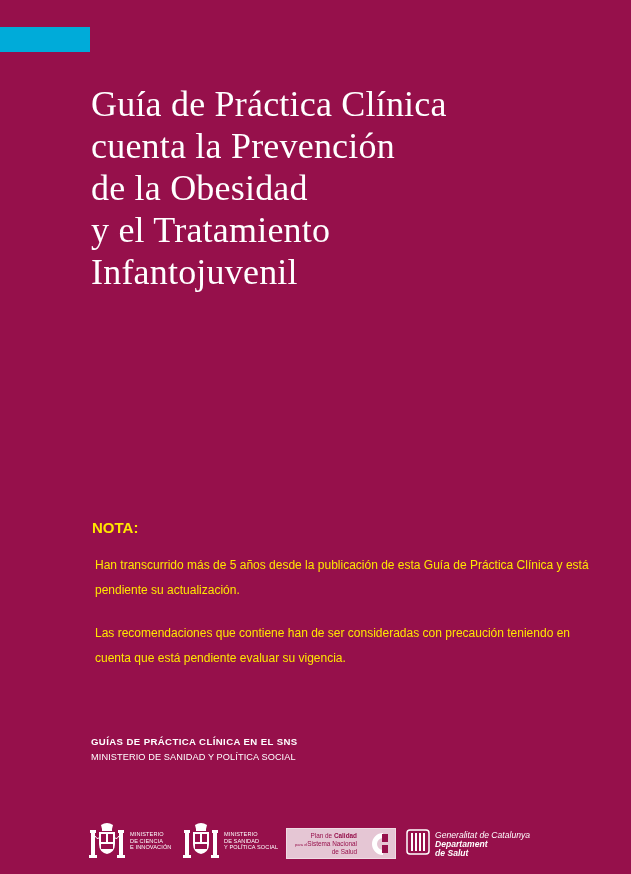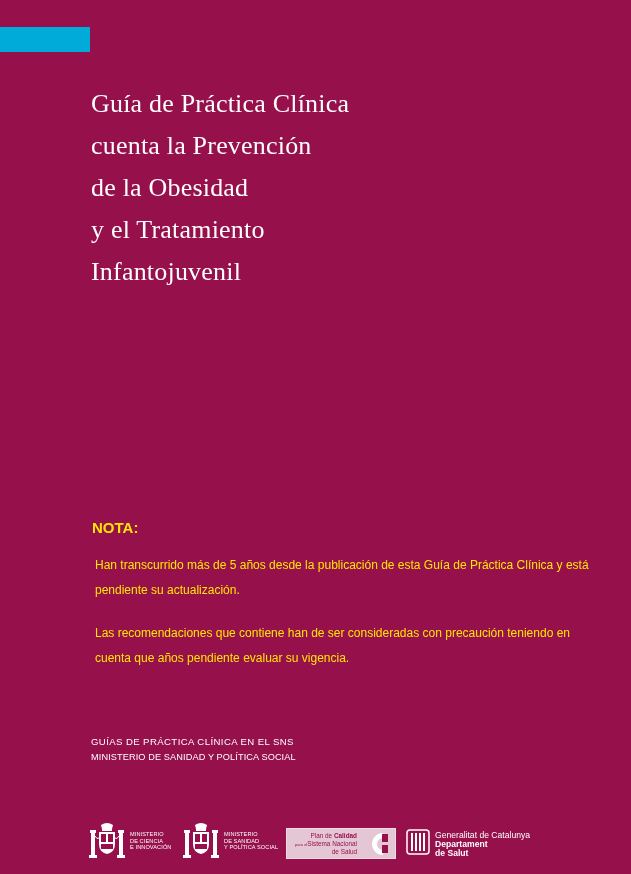--- a/index.html
+++ b/index.html
@@ -14,42 +14,42 @@
       position: absolute; left: 0; top: 27px;
       width: 90px; height: 25px;
       background: #00abd9;
     }
     .title {
       position: absolute; left: 91px; top: 83px;
       margin: 0;
       font-family: "Liberation Serif", serif;
       font-weight: normal;
       color: #ffffff;
-      font-size: 26px;
+      font-size: 36px;
       line-height: 42px;
       letter-spacing: 0.2px;
     }
     .title span { display: block; white-space: nowrap; }
     .note {
       position: absolute; left: 92px; top: 519px;
       width: 510px;
       color: #ffe600;
     }
     .note-heading {
       font-weight: bold; font-size: 15px; margin: 0 0 17px 0;
     }
     .note p {
       margin: 0 0 18px 3px;
       font-size: 12px; line-height: 25px;
     }
     .series {
       position: absolute; left: 91px; top: 736px;
       color: #ffffff;
     }
-    .series-title { font-weight: normal; font-size: 9.6px; letter-spacing: 0.4px; }
+    .series-title { font-weight: bold; font-size: 9.6px; letter-spacing: 0.4px; }
     .series-sub { font-size: 9.2px; margin-top: 5px; letter-spacing: 0.1px; }
     .logos {
       position: absolute; left: 88px; top: 820px;
       width: 460px; height: 42px;
     }
     .logo { position: absolute; display: flex; align-items: center; color: #fff; }
     .escudo svg { display: block; }
     .min-text { font-size: 5.6px; line-height: 6.5px; margin-left: 4px; letter-spacing: 0.1px; }
     .plan {
       position: absolute; left: 198px; top: 8px;
@@ -57,41 +57,41 @@
       background: #e5c6d4;
       border: 1px solid #f0dbe4;
     }
     .plan-text {
       position: absolute; right: 38px; top: 3px;
       text-align: right; color: #96104b;
       font-size: 6.4px; line-height: 7.5px;
     }
     .plan-text b { font-weight: bold; }
     .plan-mark { position: absolute; right: 4px; top: 2px; }
-    .gencat-text { font-size: 8.6px; line-height: 9px; margin-left: 5px; }
+    .gencat-text { font-size: 8.6px; line-height: 9px; margin-left: 5px; font-style: italic; }
     .gencat-text .l1 { font-weight: normal; }
     .gencat-text .l2, .gencat-text .l3 { font-weight: bold; }
   </style>
 </head>
 <body>
 
 <div class="accent-bar"></div>
 
 <h1 class="title">
   <span>Guía de Práctica Clínica</span>
   <span>cuenta la Prevención</span>
   <span>de la Obesidad</span>
   <span>y el Tratamiento</span>
   <span>Infantojuvenil</span>
 </h1>
 
 <div class="note">
   <div class="note-heading">NOTA:</div>
   <p>Han transcurrido más de 5 años desde la publicación de esta Guía de Práctica Clínica y está pendiente su actualización.</p>
-  <p>Las recomendaciones que contiene han de ser consideradas con precaución teniendo en cuenta que años pendiente evaluar su vigencia.</p>
+  <p>Las recomendaciones que contiene han de ser consideradas con precaución teniendo en cuenta que está pendiente evaluar su vigencia.</p>
 </div>
 
 <div class="series">
   <div class="series-title">GUÍAS DE PRÁCTICA CLÍNICA EN EL SNS</div>
   <div class="series-sub">MINISTERIO DE SANIDAD Y POLÍTICA SOCIAL</div>
 </div>
 
 <div class="logos">
 
   <div class="logo escudo" style="left:0; top:2px;">

